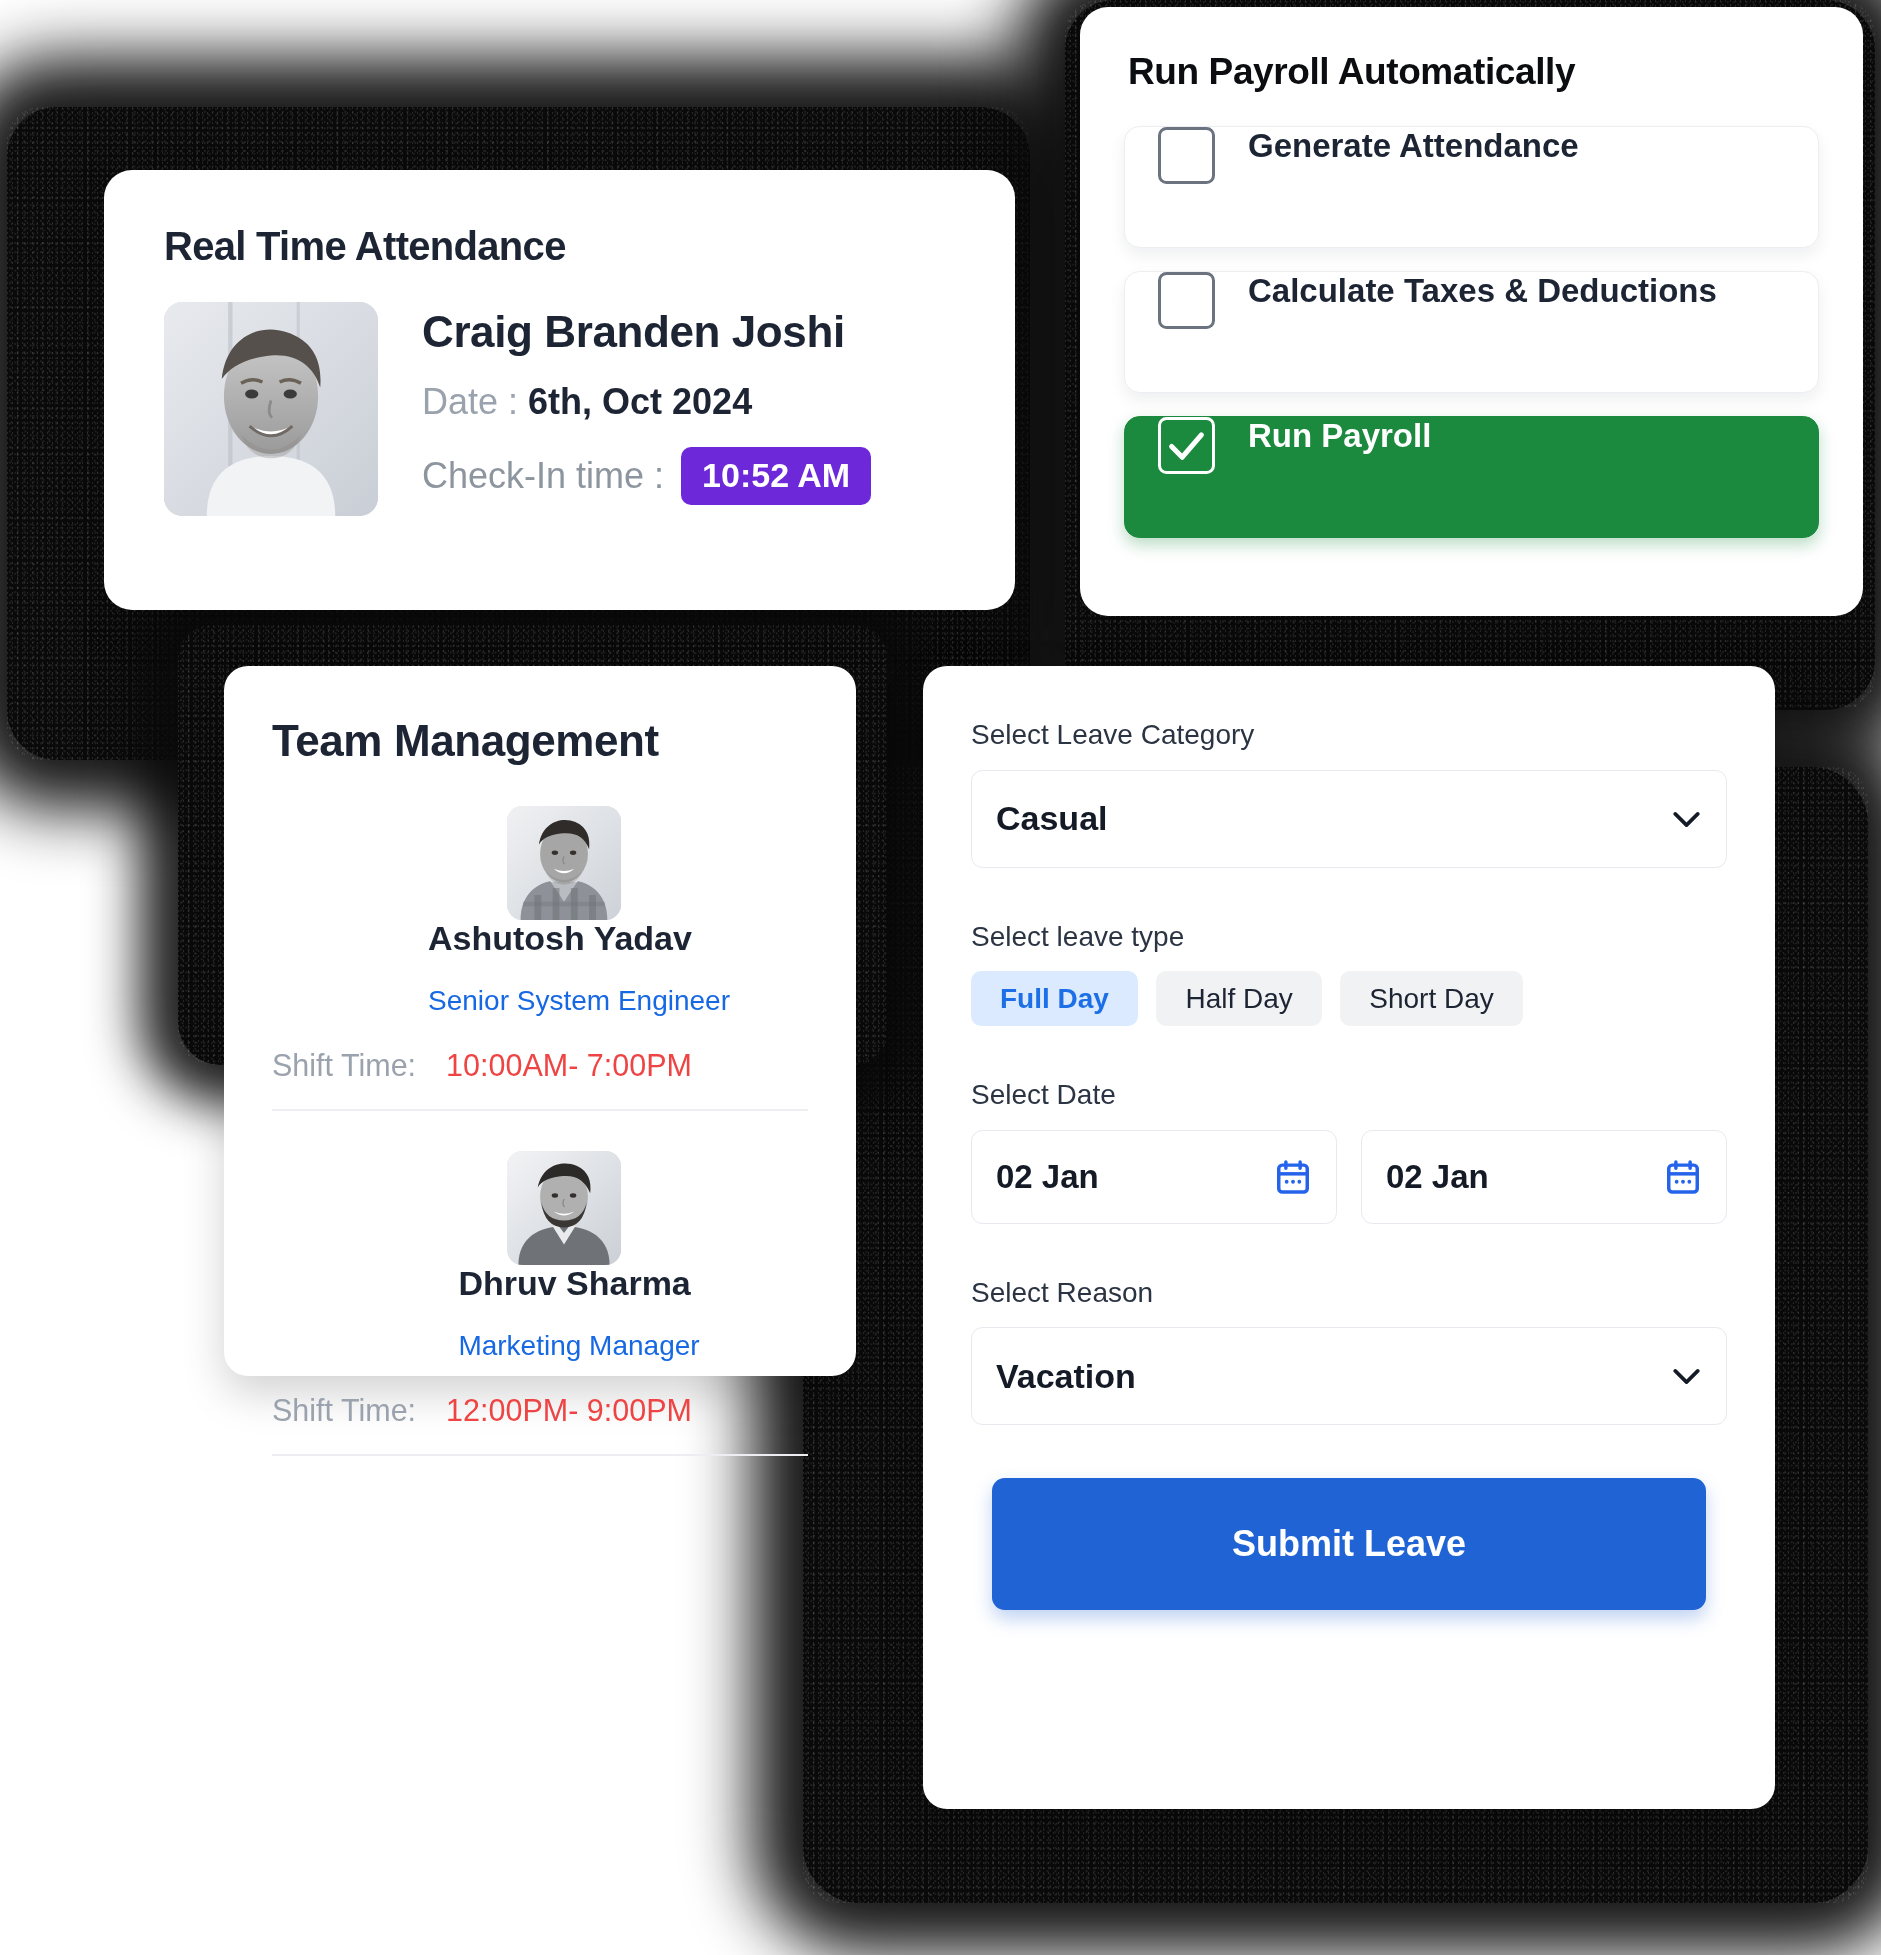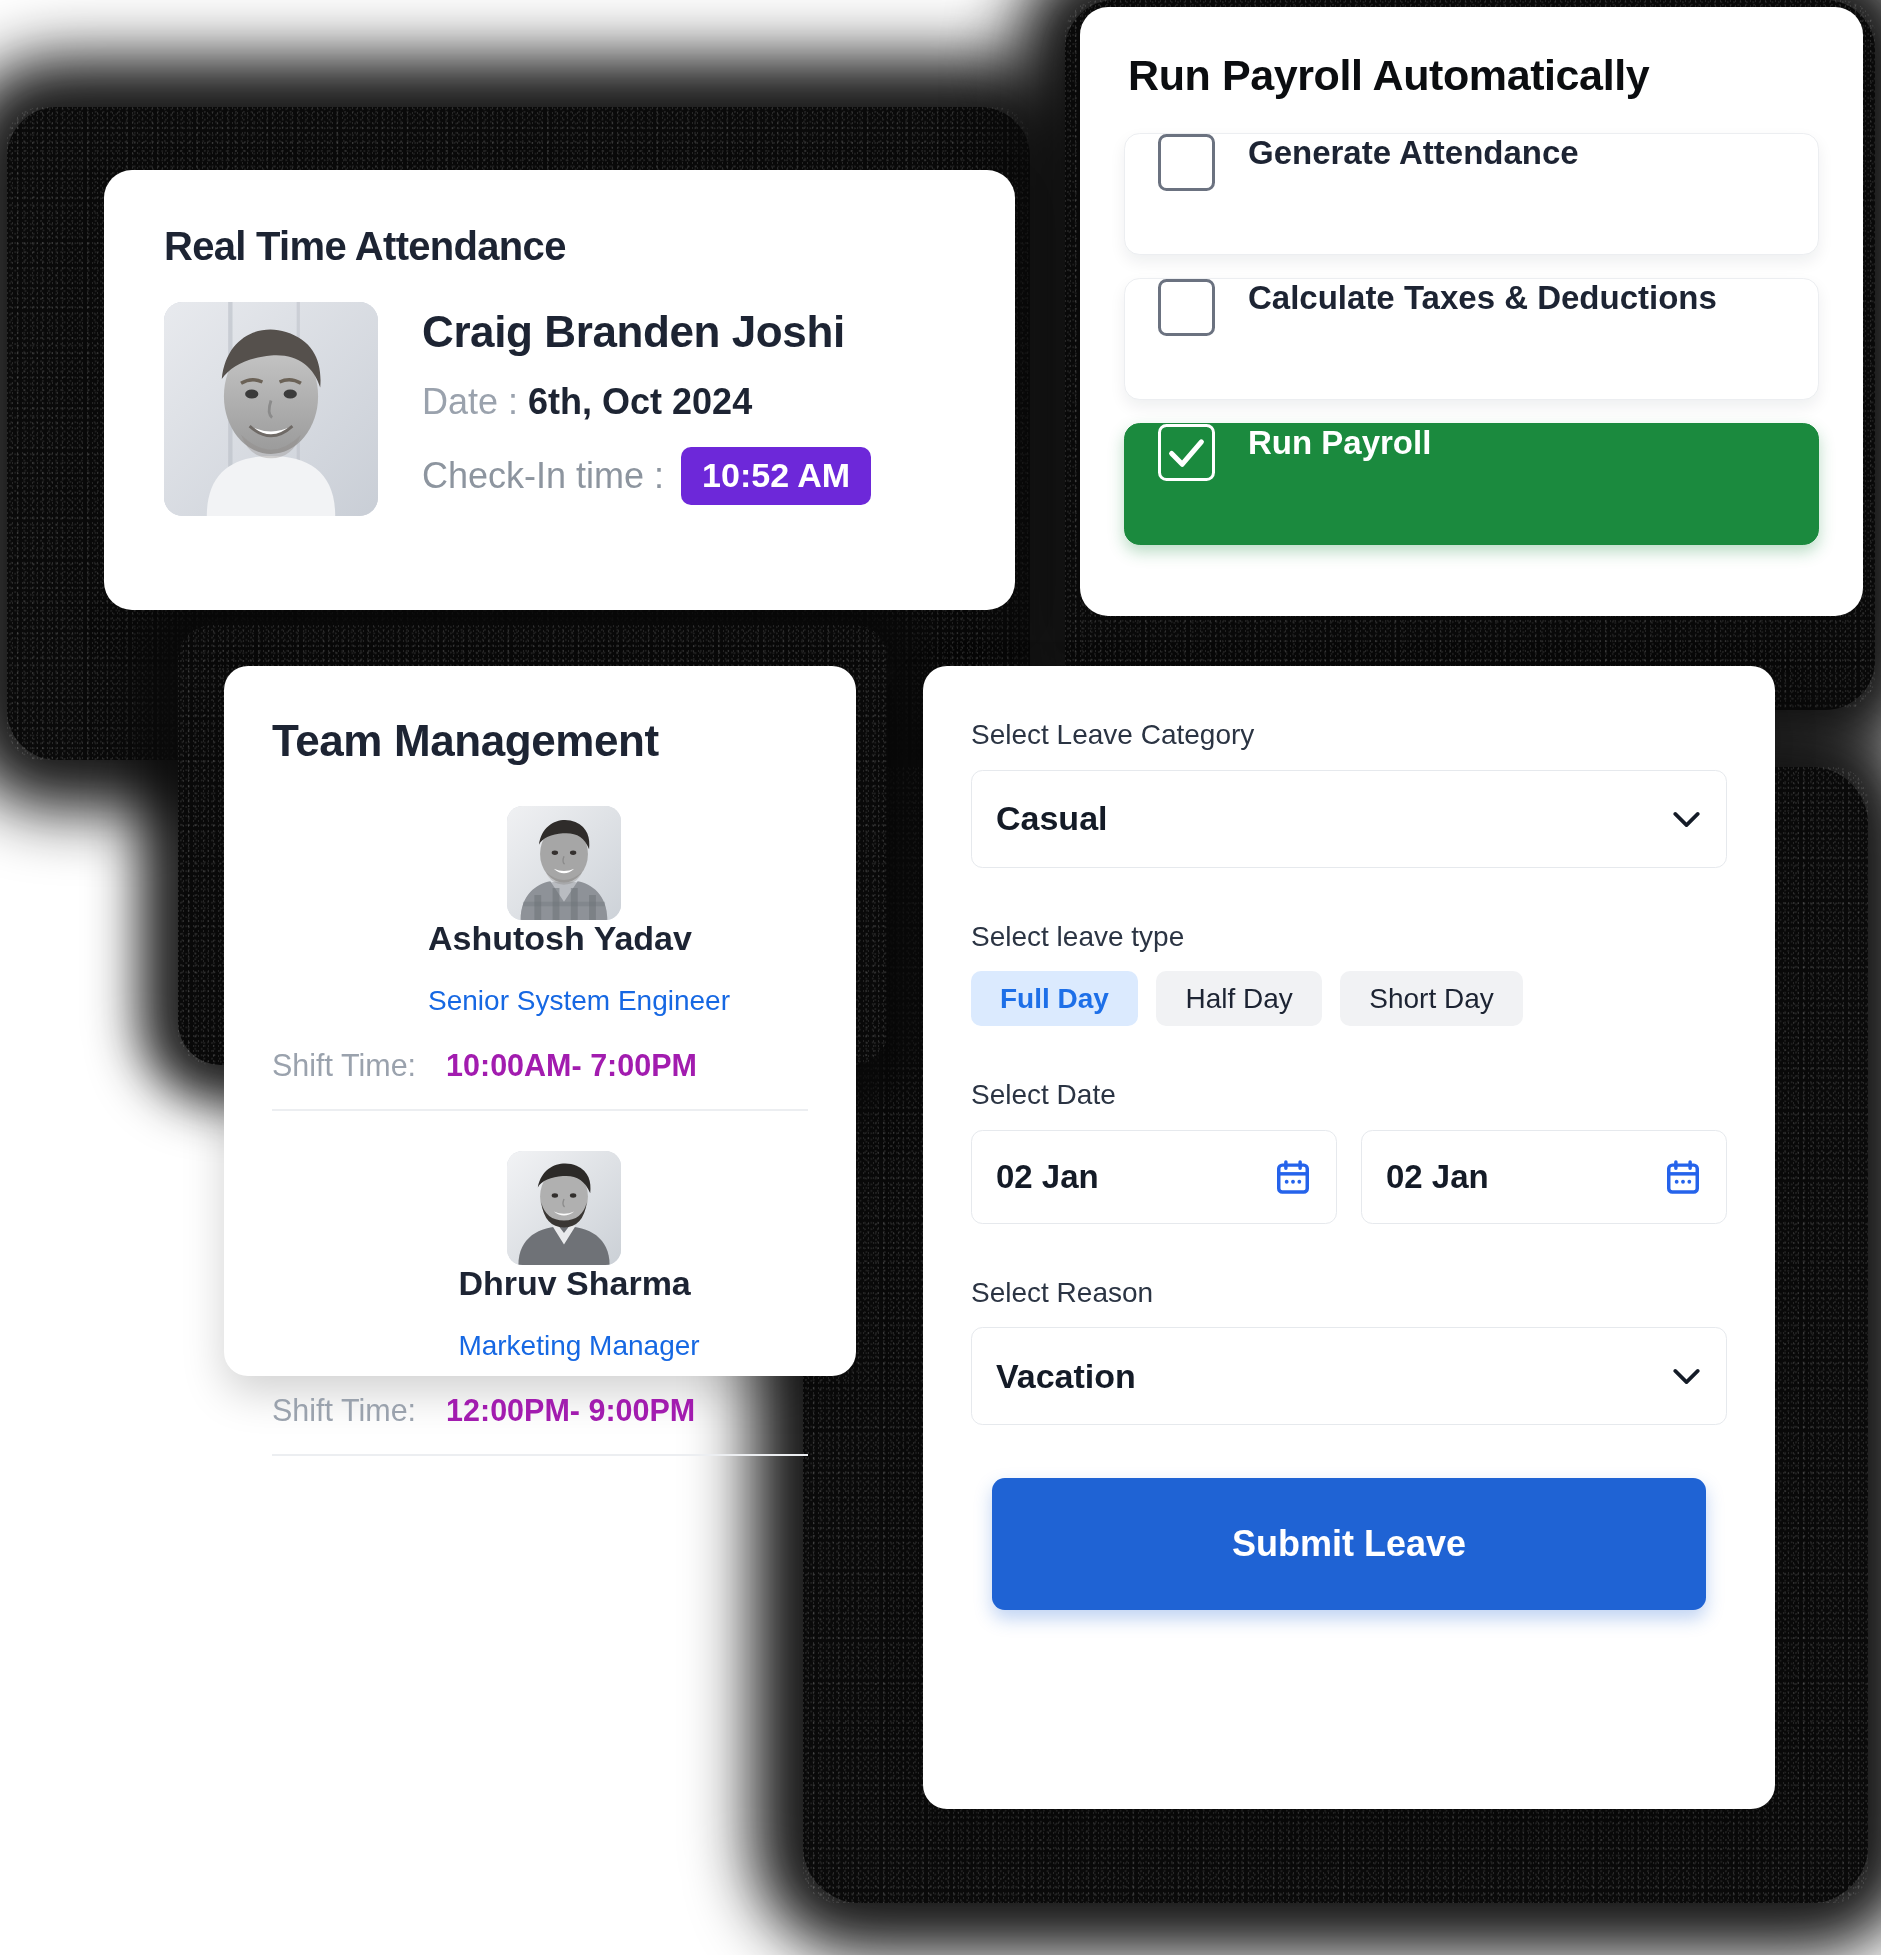--- a/index.html
+++ b/index.html
@@ -109,21 +109,21 @@
     padding: 11.4px 21px 12.8px 21px;
     line-height: 1;
   }
 
   
   #payroll-card {
     left: 1080px; top: 7px; width: 783px; height: 609px;
     border-radius: 28px;
   }
   .pr-title {
-    font-size: 43px; font-weight: 700; color: #0b0d10;
+    font-size: 37px; font-weight: 700; color: #0b0d10;
     margin: 44px 0 0 48px; letter-spacing: -0.4px;
   }
   .pr-list { margin: 33px 44px 0 44px; }
   .pr-row {
     display: flex; align-items: flex-start;
     background: #ffffff;
     border: 1.4px solid #eceef1;
     border-radius: 15.6px;
     height: 122px;
     padding-left: 33px;
@@ -175,21 +175,21 @@
   }
   .tm-m-info { margin-left: 30px; }
   .tm-name { font-size: 34px; font-weight: 700; color: #1d2433; line-height: 1.1; }
   .tm-role { font-size: 28px; font-weight: 500; color: #1668e3; margin-top: 28px; }
   .tm-shift {
     margin: 31px 0 0 48px;
     font-size: 30.5px;
     display: flex; align-items: baseline; gap: 30px;
   }
   .tm-shift .lbl { color: #9aa2ad; font-weight: 400; }
-  .tm-shift .val { color: #a21caf; font-weight: 700; }
+  .tm-shift .val { color: #ef4444; font-weight: 400; }
   .tm-divider {
     height: 2.1px; background: #eceef1;
     margin: 25.6px 48px 0 48px;
   }
 
   
   #leave-card {
     left: 923px; top: 666px; width: 852px; height: 1143px;
     border-radius: 24px;
   }

